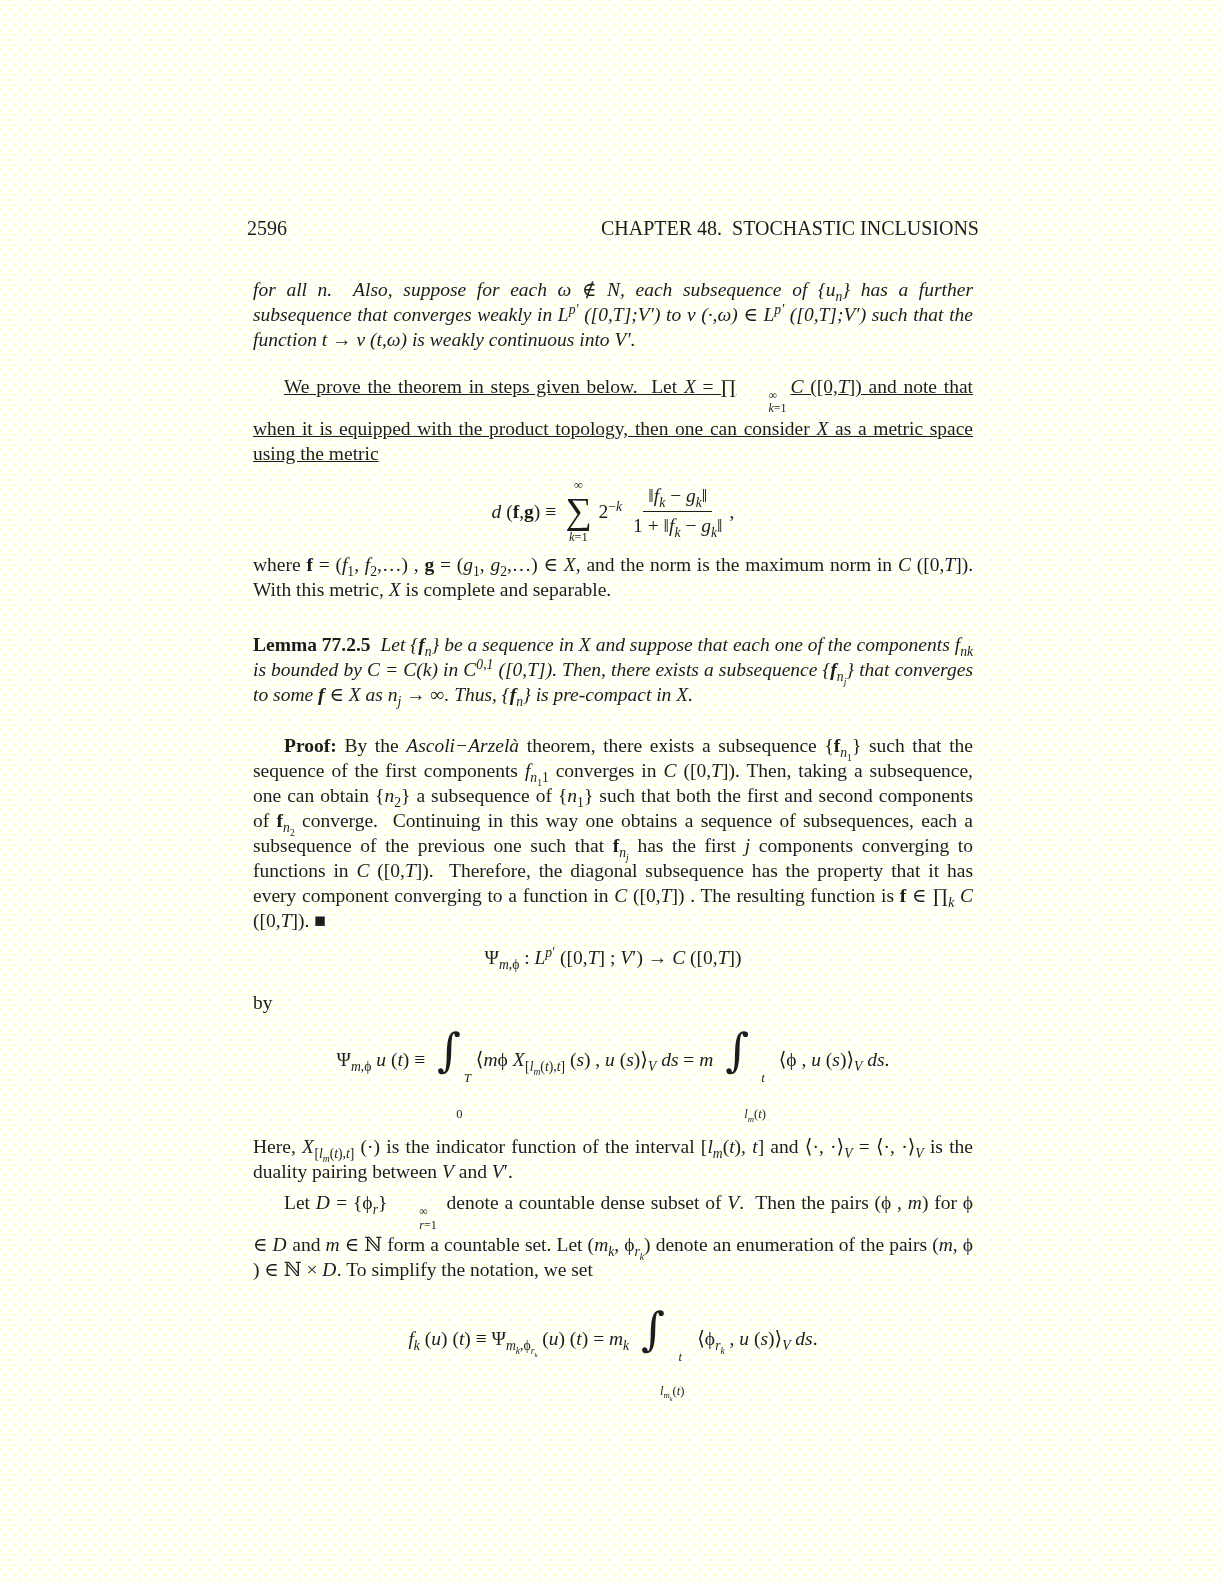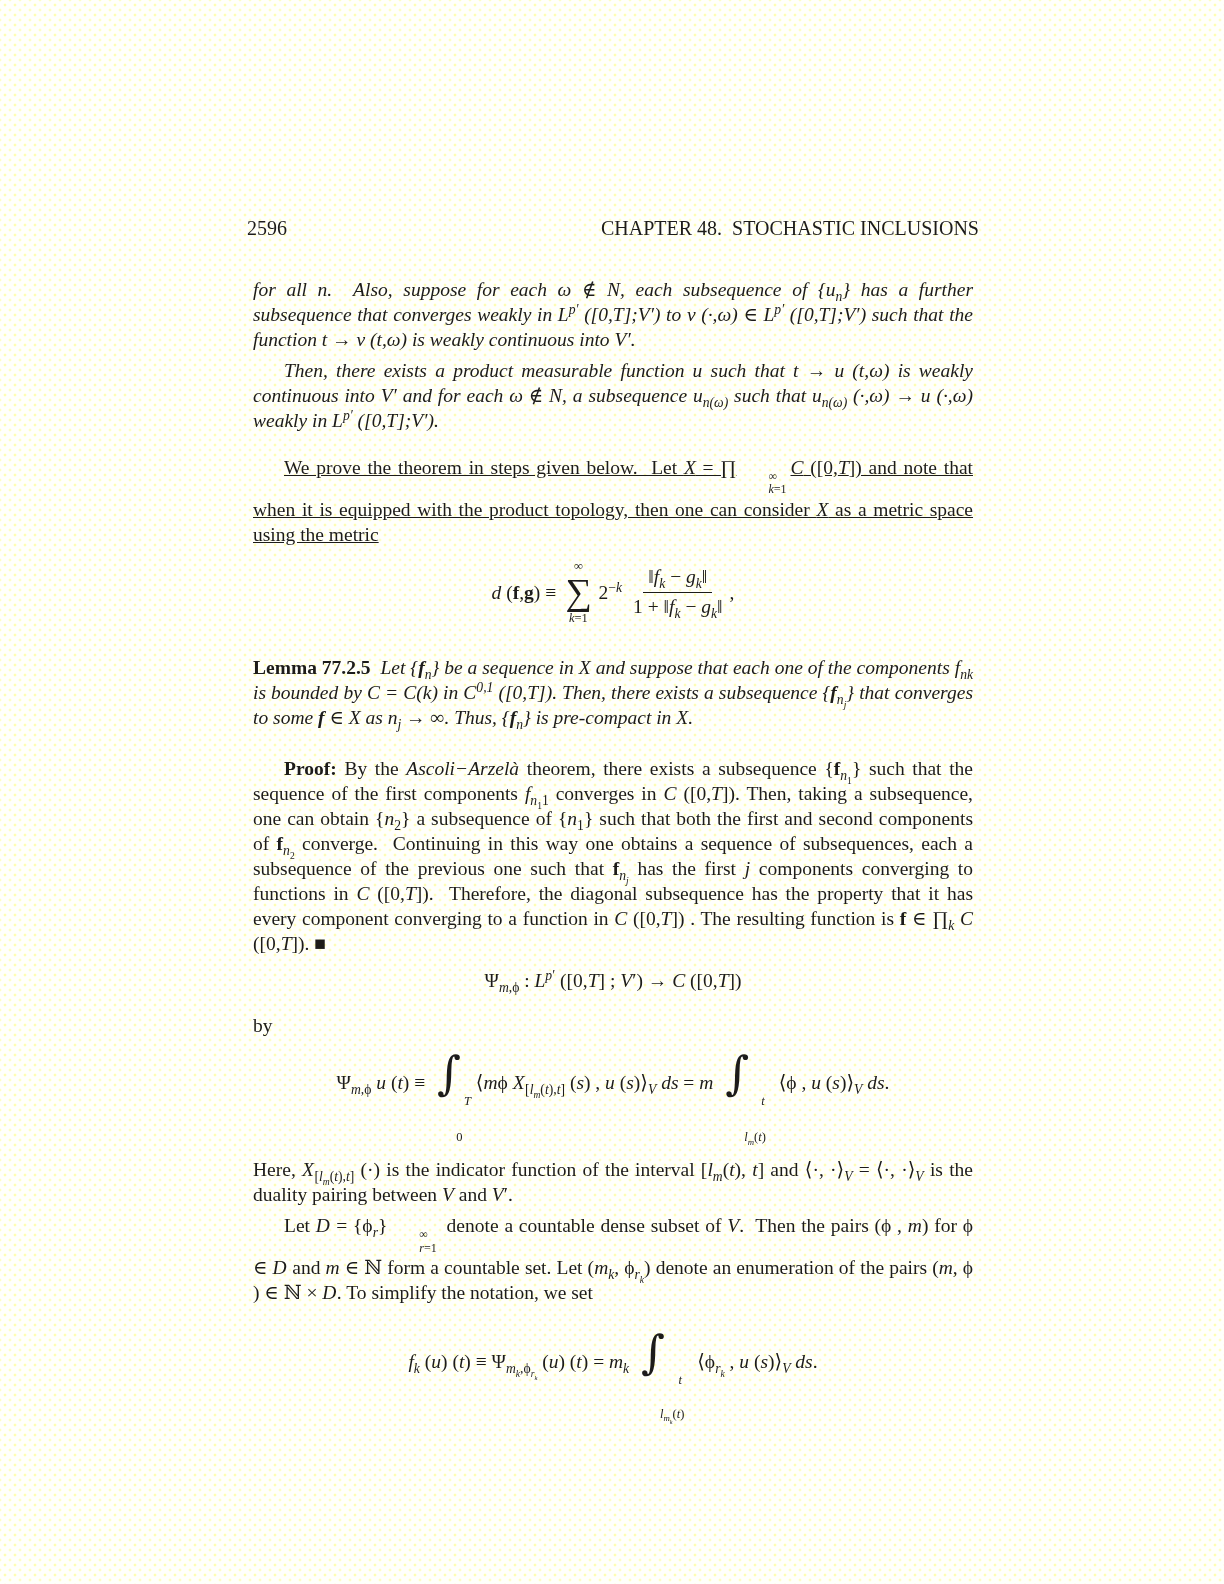--- a/index.html
+++ b/index.html
@@ -64,21 +64,20 @@
 
 <div class="content">
 
   <div class="hdr">
     <span class="pgnum">2596</span>
     <span class="title">CHAPTER 48.  STOCHASTIC INCLUSIONS</span>
   </div>
 
   <p class="thm">for all n.&nbsp; Also, suppose for each ω ∉ N, each subsequence of {u<sub>n</sub>} has a further subsequence that converges weakly in L<sup>p′</sup> ([0,T];V′) to v (·,ω) ∈ L<sup>p′</sup> ([0,T];V′) such that the function t → v (t,ω) is weakly continuous into V′.</p>
 
-  <p class="thm indent">Then, there exists a product measurable function u such that t → u (t,ω) is weakly continuous into V′ and for each ω ∉ N, a subsequence u<sub>n(ω)</sub> such that u<sub>n(ω)</sub> (·,ω) → u (·,ω) weakly in L<sup>p′</sup> ([0,T];V′).</p>
 
   <p class="indent gap-sm">We prove the theorem in steps given below.&nbsp; Let <i>X</i> = ∏<span class="stk">
         <span>∞</span>
         <span><i>k</i>=1</span>
       </span><i>C</i> ([0,<i>T</i>]) and note that when it is equipped with the product topology, then one can consider <i>X</i> as a metric space using the metric</p>
 
   <div class="equation eq-pad-1">
     <span class="mrow">
       <span><i>d</i> (<b>f</b>,<b>g</b>) ≡</span>
       <span class="bigsum">
@@ -88,20 +87,21 @@
       </span>
       <span>2<sup>−<i>k</i></sup></span>
       <span class="frac">
         <span class="num">‖<i>f</i><sub><i>k</i></sub> − <i>g</i><sub><i>k</i></sub>‖</span>
         <span class="den">1 + ‖<i>f</i><sub><i>k</i></sub> − <i>g</i><sub><i>k</i></sub>‖</span>
       </span>
       <span>,</span>
     </span>
   </div>
 
+  <p>where <b>f</b> = (<i>f</i><sub>1</sub>, <i>f</i><sub>2</sub>,…) , <b>g</b> = (<i>g</i><sub>1</sub>, <i>g</i><sub>2</sub>,…) ∈ <i>X</i>, and the norm is the maximum norm in <i>C</i> ([0,<i>T</i>]). With this metric, <i>X</i> is complete and separable.</p>
 
   <p class="gap-lg"><b class="lbl">Lemma 77.2.5</b>&nbsp; <span class="thm">Let {<b>f</b><sub>n</sub>} be a sequence in X and suppose that each one of the components f<sub>nk</sub> is bounded by C = C(k) in C<sup>0,1</sup> ([0,T]). Then, there exists a subsequence {<b>f</b><sub>n<sub>j</sub></sub>} that converges to some <b>f</b> ∈ X as n<sub>j</sub> → ∞. Thus, {<b>f</b><sub>n</sub>} is pre-compact in X.</span></p>
 
   <p class="indent gap-md"><b class="lbl">Proof:</b> <span>By the <i>Ascoli−Arzelà</i> theorem, there exists a subsequence {<b>f</b><sub><i>n</i><sub>1</sub></sub>} such that the sequence of the first components <i>f</i><sub><i>n</i><sub>1</sub>1</sub> converges in <i>C</i> ([0,<i>T</i>]). Then, taking a subsequence, one can obtain {<i>n</i><sub>2</sub>} a subsequence of {<i>n</i><sub>1</sub>} such that both the first and second components of <b>f</b><sub><i>n</i><sub>2</sub></sub> converge.&nbsp; Continuing in this way one obtains a sequence of subsequences, each a subsequence of the previous one such that <b>f</b><sub><i>n<sub>j</sub></i></sub> has the first <i>j</i> components converging to functions in <i>C</i> ([0,<i>T</i>]).&nbsp; Therefore, the diagonal subsequence has the property that it has every component converging to a function in <i>C</i> ([0,<i>T</i>]) . The resulting function is <b>f</b> ∈ ∏<sub><i>k</i></sub> <i>C</i> ([0,<i>T</i>]). ■</span></p>
 
 
   <div class="equation eq-pad-2">
     <span>Ψ<sub><i>m</i>,ϕ</sub> : <i>L</i><sup><i>p</i>′</sup> ([0,<i>T</i>] ; <i>V</i>′) → <i>C</i> ([0,<i>T</i>])</span>
   </div>
 

